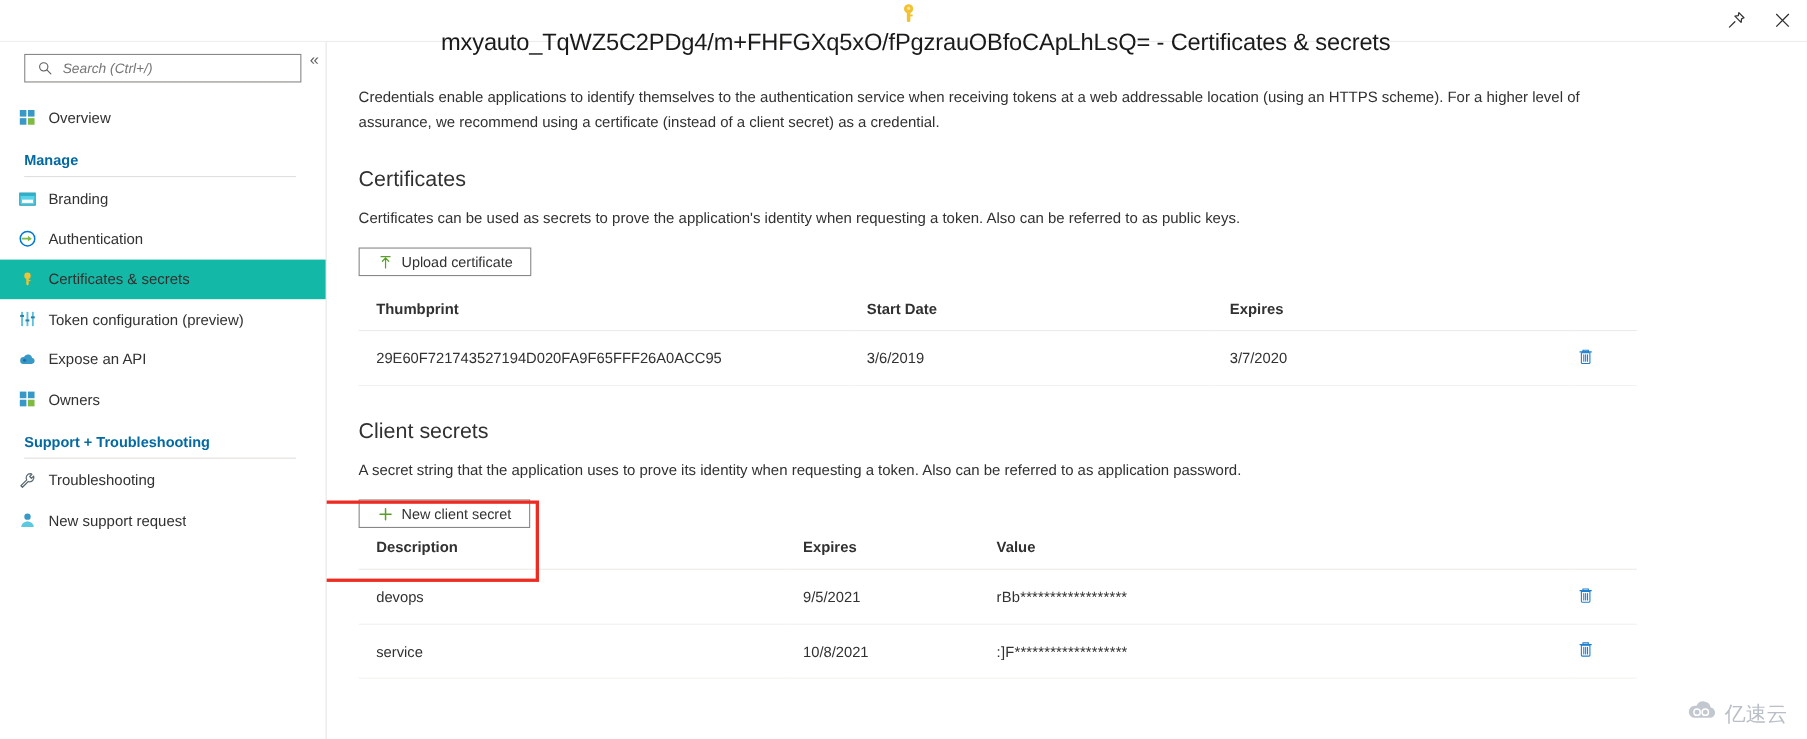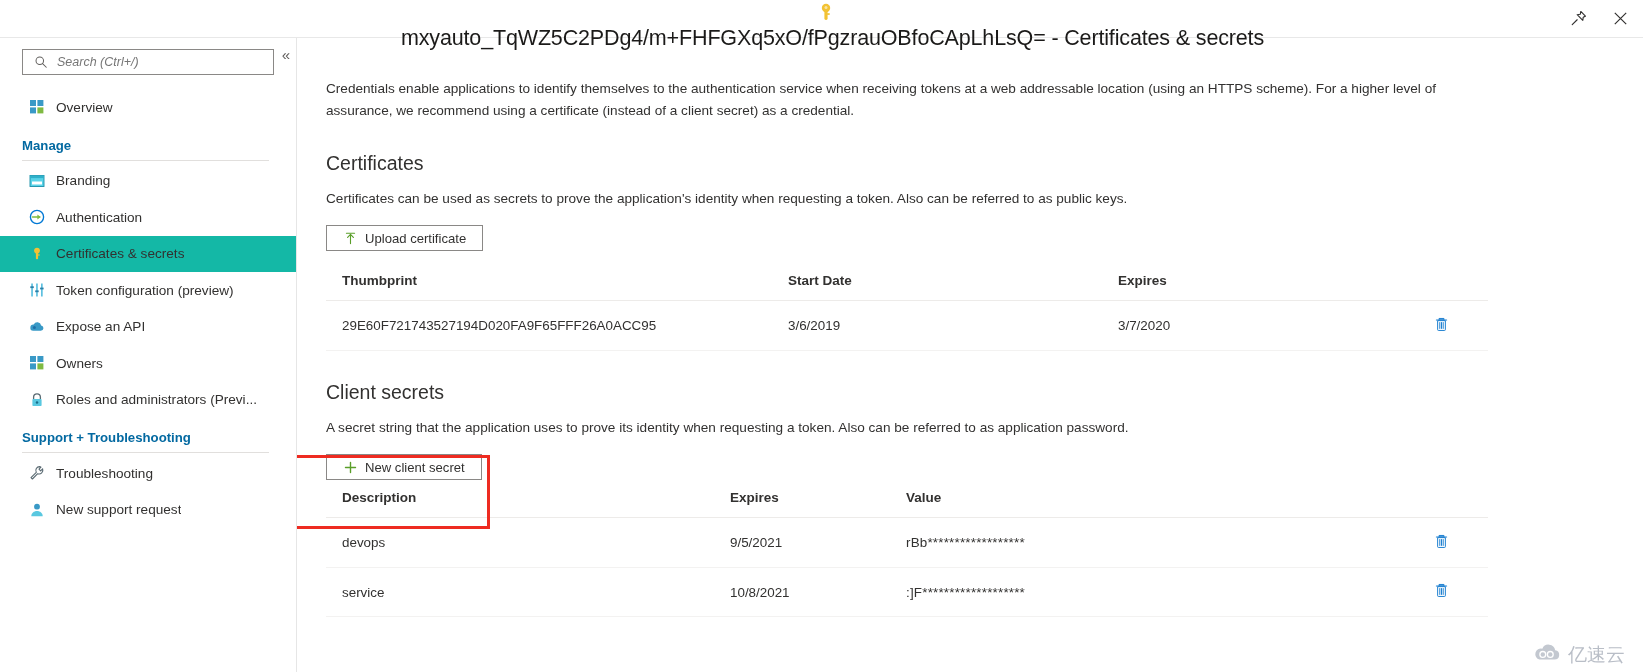--- a/index.html
+++ b/index.html
@@ -95,21 +95,21 @@
     color: #605e5c;
     width: 100%;
     background: transparent;
   }
   .search-input::placeholder { color: #767676; font-style: italic; }
 
   .nav { margin-top: 14px; }
   .nav-item {
     display: flex; align-items: center;
     height: 36.5px;
-    padding-left: 28px;
+    padding-left: 16px;
     cursor: pointer;
     font-size: 13.6px;
     color: #323130;
   }
   .nav-item.selected { background: #14b8a6; }
   .nav-icon {
     width: 17px; height: 17px;
     flex: 0 0 17px;
     margin-right: 11px;
     display: flex; align-items: center; justify-content: center;
@@ -219,21 +219,21 @@
   .redbox {
     position: absolute;
     border: 3px solid #ee2b21;
     pointer-events: none;
     z-index: 30;
   }
 
   
   .watermark {
     position: absolute;
-    right: 18px; bottom: 4px;
+    right: 18px; bottom: 10px;
     display: flex; align-items: center;
     gap: 6px;
     color: #b9bec7;
     font-size: 19px;
     z-index: 40;
     user-select: none;
   }
 </style>
 </head>
 <body>
@@ -363,30 +363,20 @@
           <svg width="16" height="16" viewBox="0 0 16 16">
             <rect x="1" y="1" width="6" height="6" fill="#3999c6"></rect>
             <rect x="8.4" y="1" width="6" height="6" fill="#3999c6"></rect>
             <rect x="1" y="8.4" width="6" height="6" fill="#3999c6"></rect>
             <rect x="8.4" y="8.4" width="6" height="6" fill="#7fba42"></rect>
           </svg>
         </span>
         <span class="nav-label">Owners</span>
       </div>
 
-      <div class="nav-item">
-        <span class="nav-icon">
-          <svg width="16" height="16" viewBox="0 0 16 16">
-            <path d="M4.6 7V5.2a3.4 3.4 0 0 1 6.8 0V7" fill="none" stroke="#5a6a72" stroke-width="1.3"></path>
-            <rect x="3.4" y="7" width="9.2" height="7" rx="0.8" fill="#59c8e0"></rect>
-            <circle cx="8" cy="10.4" r="1.25" fill="#1a6e8a"></circle>
-          </svg>
-        </span>
-        <span class="nav-label">Roles and administrators (Previ...</span>
-      </div>
 
 
       <div class="nav-group">
         <div class="nav-group-title">Support + Troubleshooting</div>
         <div class="nav-group-rule"></div>
       </div>
 
       <div class="nav-item">
         <span class="nav-icon">
           <svg width="16" height="16" viewBox="0 0 16 16">

